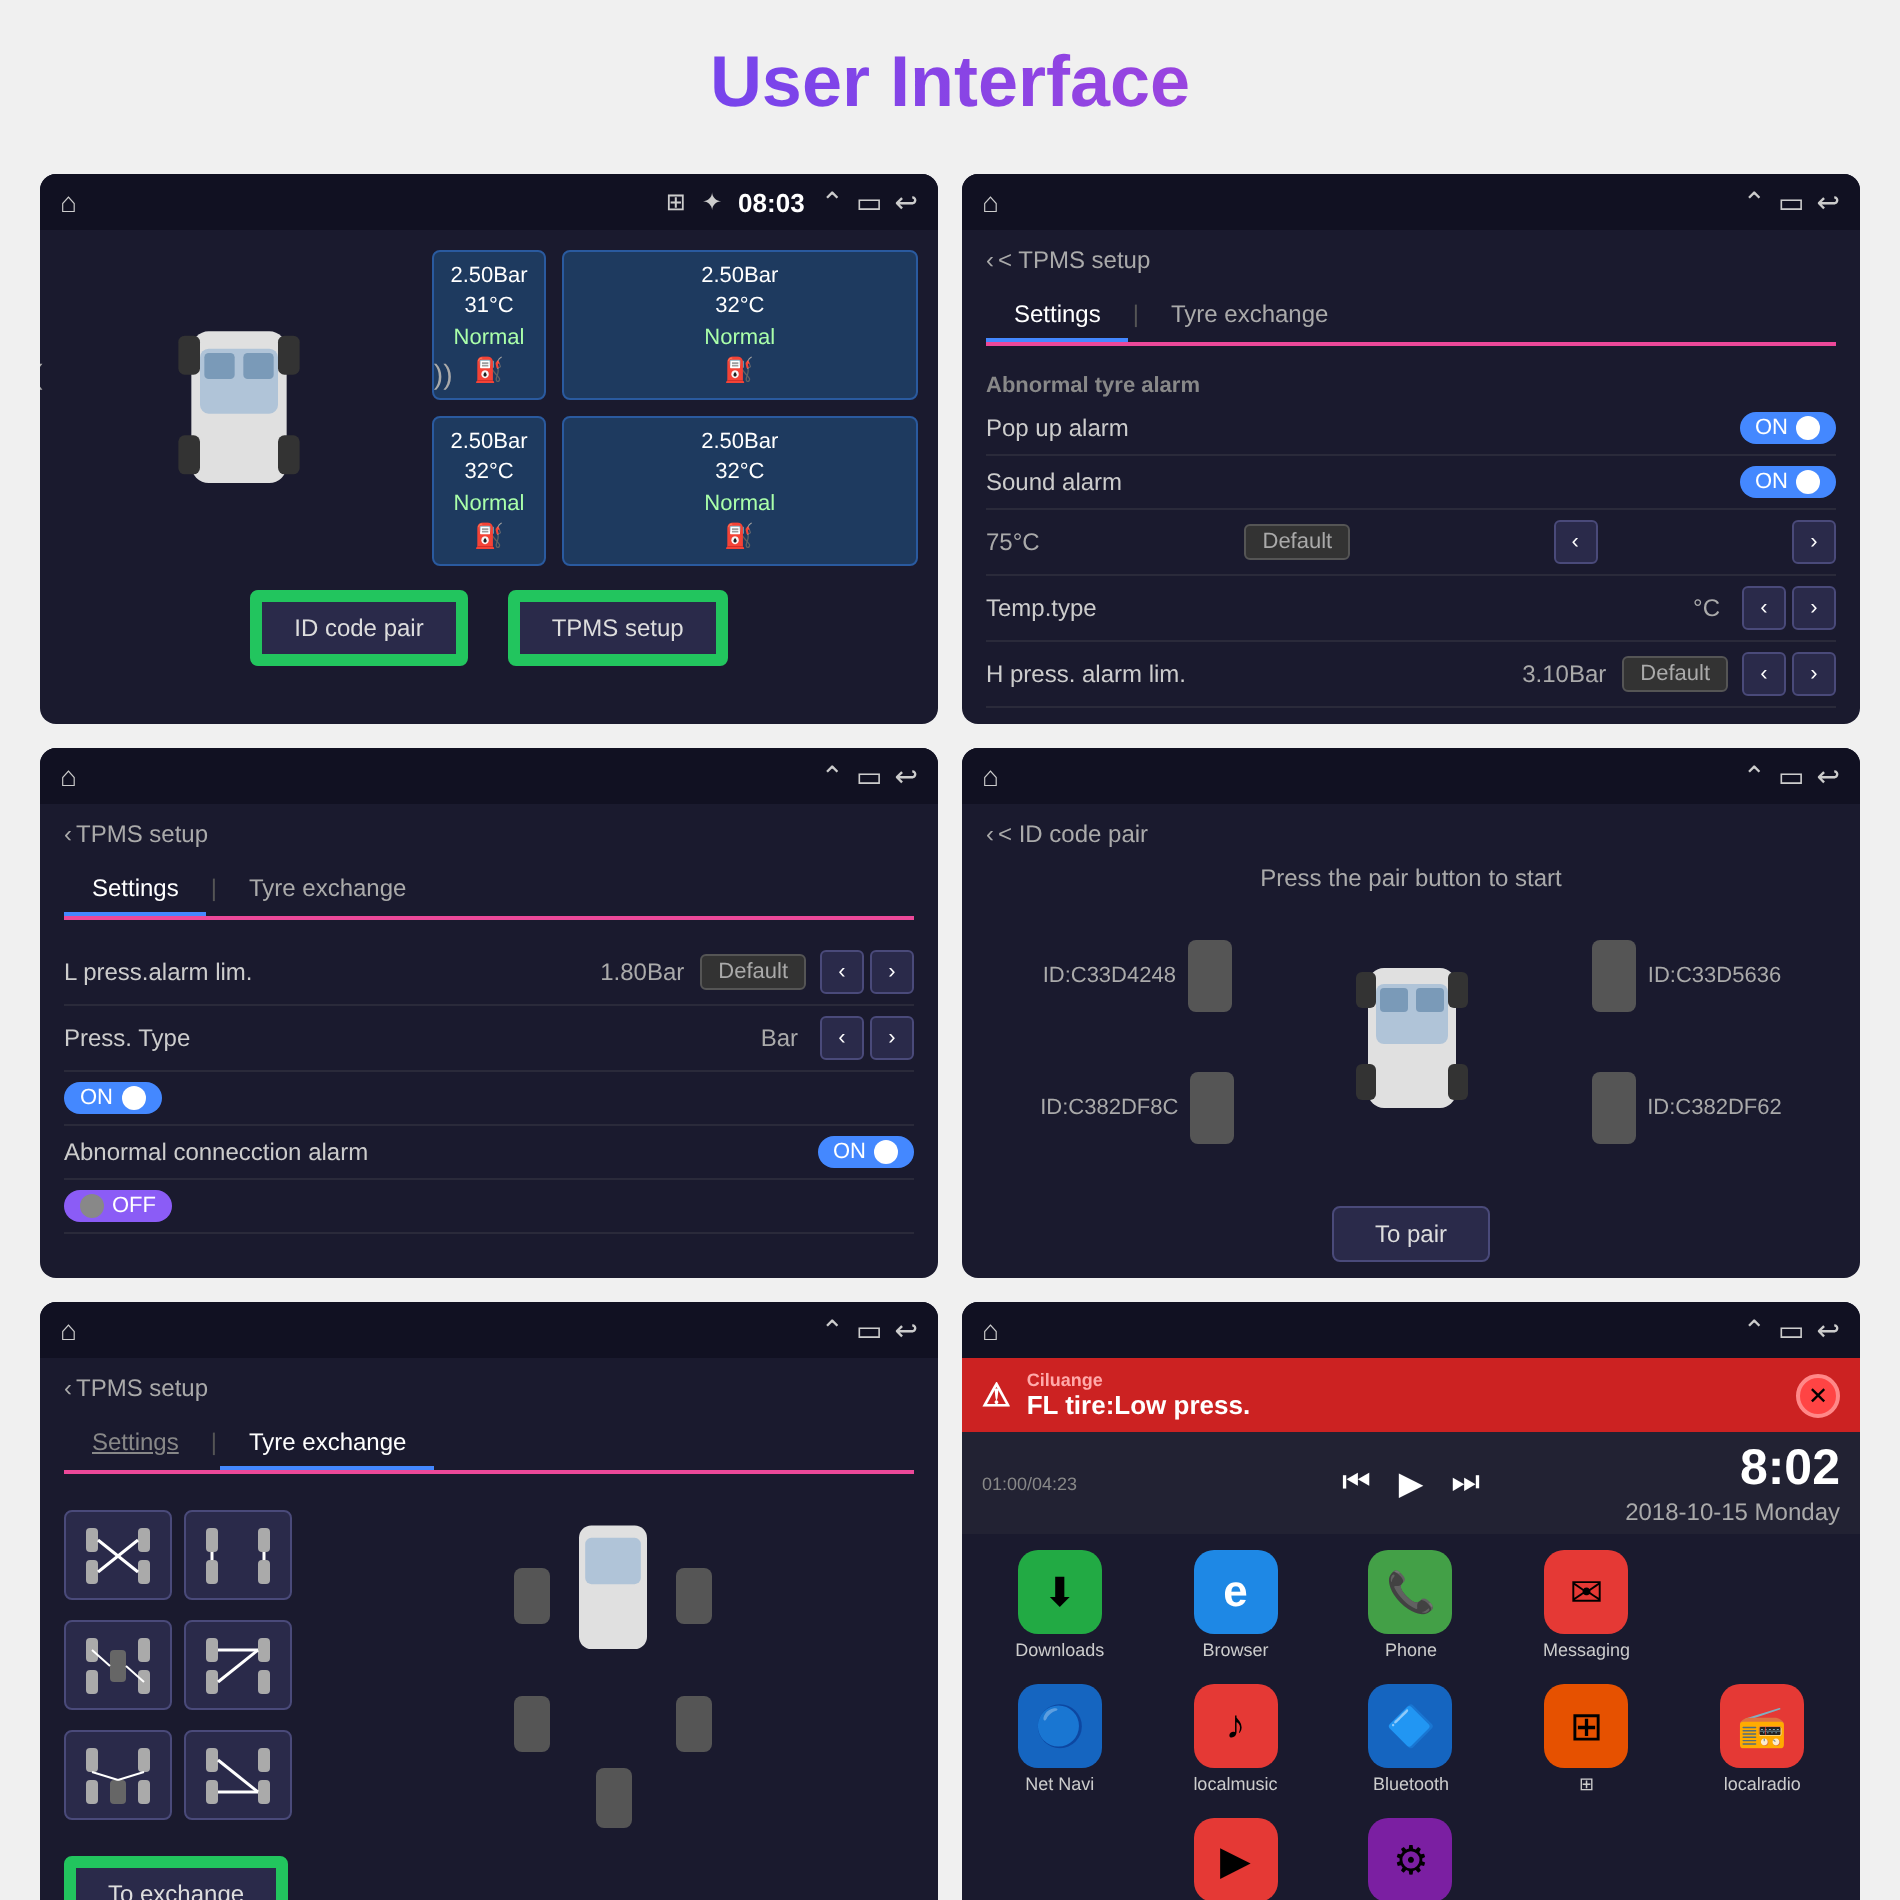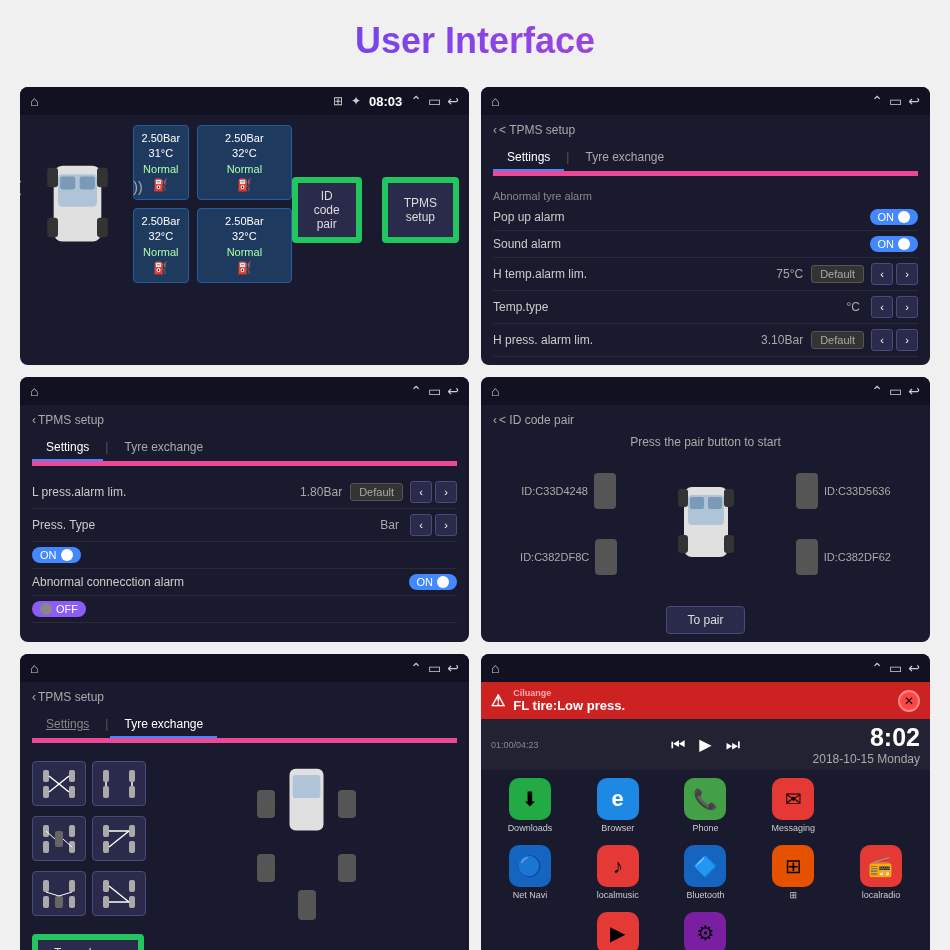--- a/index.html
+++ b/index.html
@@ -49,21 +49,21 @@
     .top-bar-right { display: flex; align-items: center; gap: 8px; font-size: 12px; color: #ccc; }
     .home-icon { font-size: 14px; color: #ccc; }
     .time { font-size: 13px; color: #fff; font-weight: bold; }
     .nav-icons { display: flex; gap: 6px; }
     .nav-icon { font-size: 14px; color: #ccc; cursor: pointer; }
 
     
     .tpms-main {
       padding: 10px;
       display: flex;
-      flex-direction: row;
+      flex-direction: column;
       align-items: center;
     }
     .tire-grid {
       display: grid;
       grid-template-columns: 1fr auto 1fr;
       grid-template-rows: 1fr 1fr;
       gap: 8px;
       align-items: center;
       width: 100%;
       margin-bottom: 12px;
@@ -118,21 +118,21 @@
     .breadcrumb {
       display: flex;
       align-items: center;
       gap: 6px;
       margin-bottom: 8px;
       font-size: 12px;
       color: #aaa;
     }
     .tab-bar {
       display: flex;
-      border-bottom: 5px solid #ec4899;
+      border-bottom: 2px solid #ec4899;
       margin-bottom: 10px;
     }
     .tab {
       padding: 5px 14px;
       font-size: 12px;
       color: #aaa;
       cursor: pointer;
       border-bottom: 2px solid transparent;
     }
     .tab.active {
@@ -303,20 +303,21 @@
     }
     .app-label { font-size: 9px; color: #ccc; text-align: center; }
 
     
     .car-svg { width: 65px; }
 
     .section-label {
       font-size: 11px;
       color: #888;
       padding: 4px 0 2px;
+      font-weight: bold;
     }
   </style>
 </head>
 <body>
 
 <h1 class="page-title">User Interface</h1>
 
 <div class="grid">
 
   <div class="panel">
@@ -424,21 +425,20 @@
         </div>
       </div>
       <div class="setting-row">
         <span class="setting-label">Sound alarm</span>
         <div class="toggle-on">
           <span>ON</span>
           <span class="toggle-dot"></span>
         </div>
       </div>
       <div class="setting-row">
-        <span class="setting-label">H temp.alarm lim.</span>
         <span class="setting-value">75°C</span>
         <span class="default-btn">Default</span>
         <span class="arrow-btn">‹</span>
         <span class="arrow-btn">›</span>
       </div>
       <div class="setting-row">
         <span class="setting-label">Temp.type</span>
         <span class="setting-value">°C</span>
         <span class="arrow-btn">‹</span>
         <span class="arrow-btn">›</span>

